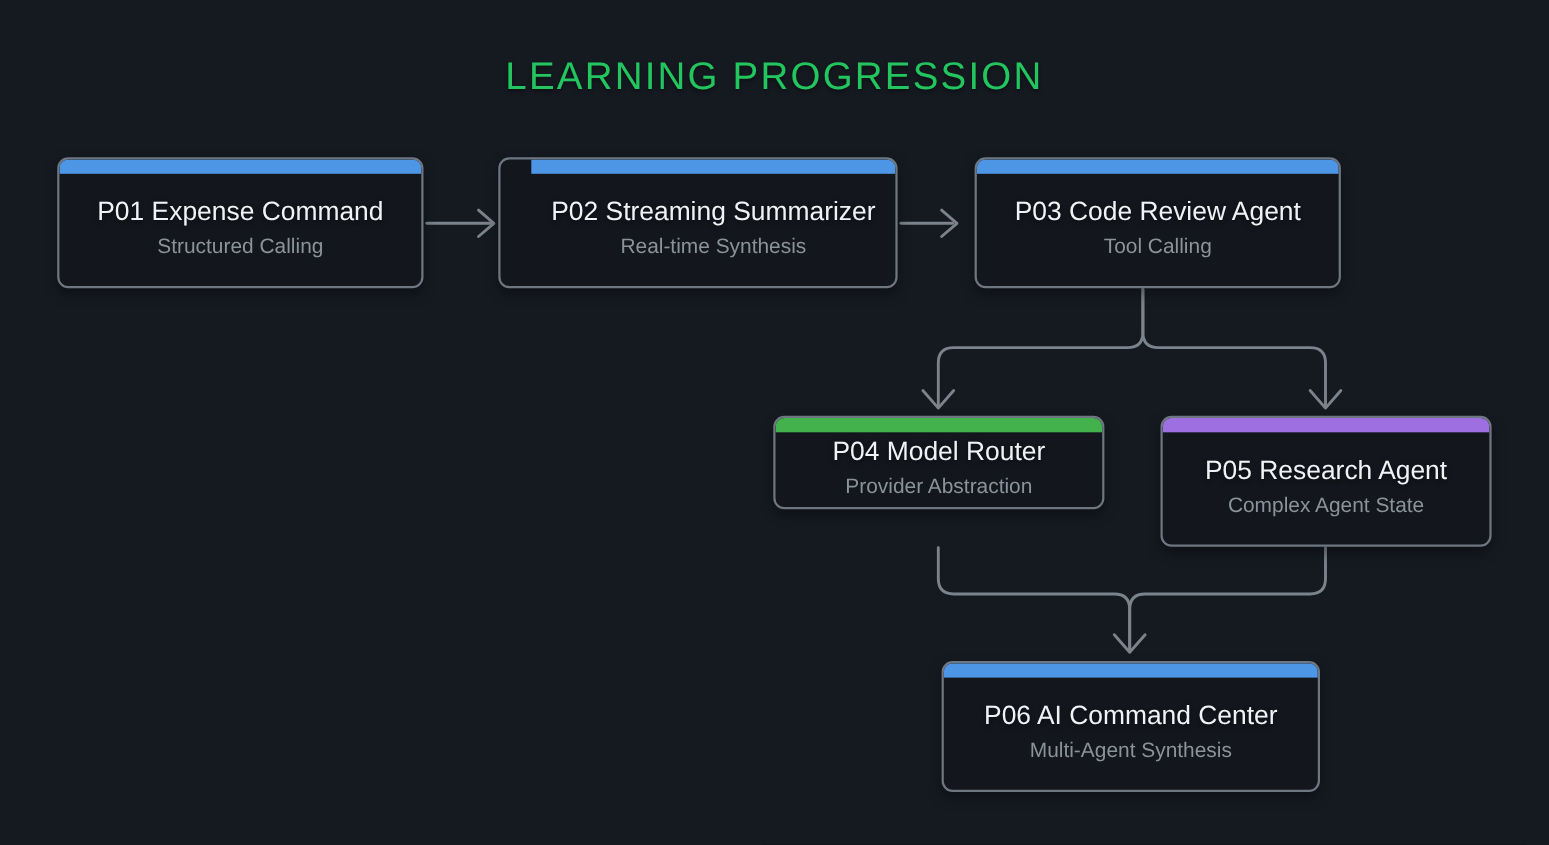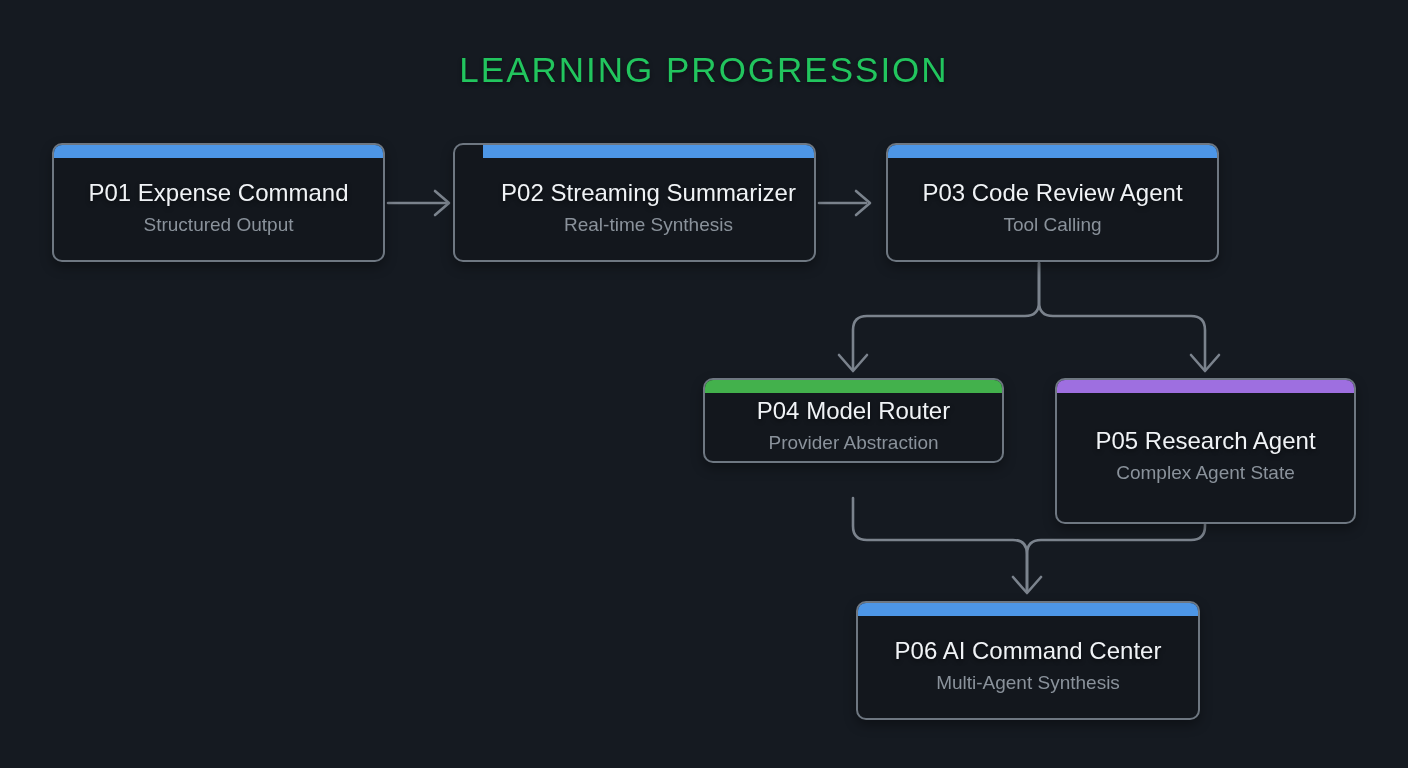--- a/index.html
+++ b/index.html
@@ -65,21 +65,21 @@
     font-size: 19px;
     font-weight: 400;
     color: #8a929b;
     white-space: nowrap;
   }
   
   #node-p01 { left: 52px;   top: 143px; width: 333px; height: 119px; }
   #node-p02 { left: 453px;  top: 143px; width: 363px; height: 119px; padding-left: 28px; }
   #node-p03 { left: 873px;  top: 143px; width: 333px; height: 119px; margin-left: 13px; }
   #node-p04 { left: 703px;  top: 378px; width: 301px; height: 85px; }
-  #node-p05 { left: 1055px; top: 378px; width: 301px; height: 146px; }
+  #node-p05 { left: 1055px; top: 378px; width: 301px; height: 119px; }
   #node-p06 { left: 856px;  top: 601px; width: 344px; height: 119px; }
   svg.connector-layer {
     position: absolute;
     inset: 0;
     z-index: 1;
   }
   svg.connector-layer path {
     fill: none;
     stroke: #7b838d;
     stroke-width: 2.6;
@@ -111,21 +111,21 @@
     <path d="M853 498 V526 Q853 540 867 540 H1013 Q1027 540 1027 554 V590" stroke="#7b838d"></path>
 
     <path d="M1205 498 V526 Q1205 540 1191 540 H1041 Q1027 540 1027 554 V590" stroke="#7b838d"></path>
     <path d="M1013 577 L1027 593 L1041 577" stroke="#7b838d"></path>
   </svg>
 
   <div class="node" id="node-p01">
     <div class="accent-bar" style="background: rgb(77, 150, 230);"></div>
     <div class="node-body">
       <div class="node-title">P01 Expense Command</div>
-      <div class="node-subtitle">Structured Output</div>
+      <div class="node-subtitle">Structured Calling</div>
     </div>
   </div>
 
   <div class="node" id="node-p02">
     <div class="accent-bar" style="background: rgb(77, 150, 230);"></div>
     <div class="node-body">
       <div class="node-title">P02 Streaming Summarizer</div>
       <div class="node-subtitle">Real-time Synthesis</div>
     </div>
   </div>

